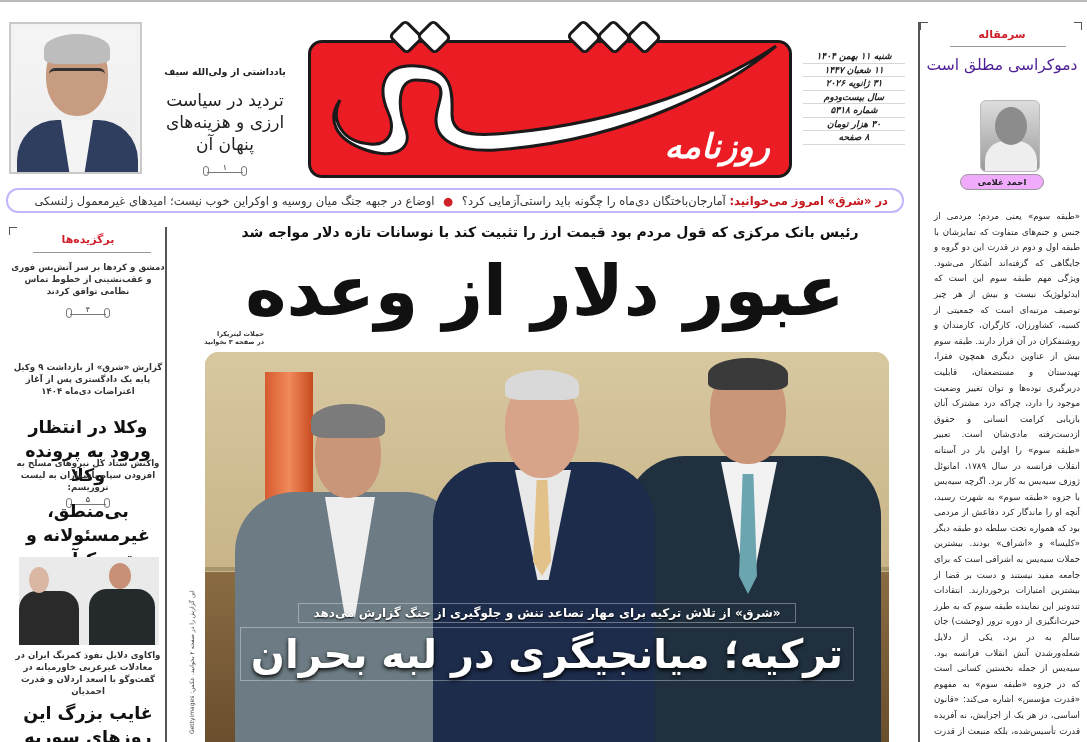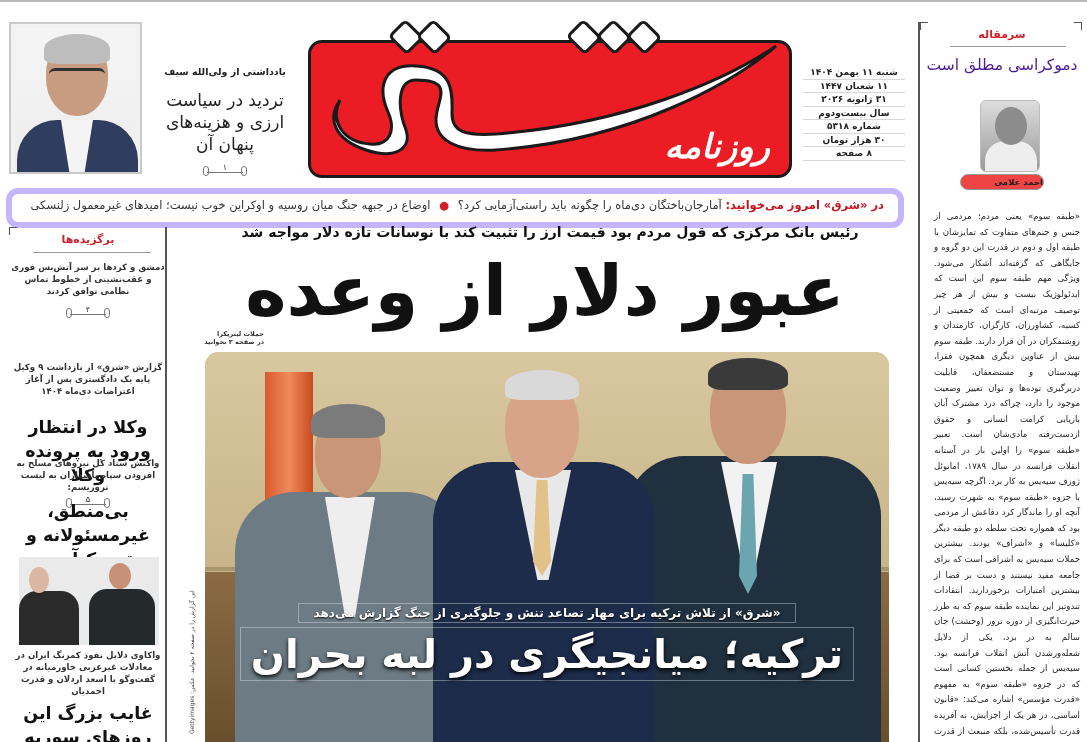--- a/index.html
+++ b/index.html
@@ -24,37 +24,37 @@
   .page-ref::before, .page-ref::after { content: ""; position: absolute; bottom: -4px; width: 4px; height: 8px; border: 1px solid #777; border-radius: 3px; }
   .page-ref::before { left: -4px; } .page-ref::after { right: -4px; }
 
   
   .logo { position: absolute; left: 306px; top: 20px; width: 488px; height: 158px; direction: ltr; }
   .logo .red { position:absolute; left: 2px; top: 20px; width: 484px; height: 138px; background: #ec1c24; border: 3px solid #1a1a1a; border-radius: 14px; }
   .logo svg { position:absolute; left:0; top:0; }
   .logo-sub { position:absolute; right: 24px; bottom: 12px; font-family: "DejaVu Serif", serif; font-style: italic; font-size: 34px; color: #fff; font-weight: bold; }
 
   
-  .issue { position: absolute; left: 803px; top: 66px; width: 102px; text-align: center; }
+  .issue { position: absolute; left: 803px; top: 50px; width: 102px; text-align: center; font-style: italic; }
   .issue-line { font-size: 9px; font-weight: bold; color: #222; height: 13.5px; line-height: 13.5px; border-bottom: 1px solid #d7d7d7; }
 
   
   .ed-col { position: absolute; left: 918px; top: 22px; width: 164px; height: 720px; border-left: 2px solid #555; }
   .ed-corner { position:absolute; top: 0; width: 8px; height: 8px; border-top:1px solid #555; }
   .ed-label { position:absolute; left: 0; top: 6px; width: 164px; text-align:center; font-size: 11px; color: #d0202a; font-weight: bold; letter-spacing: 2px; }
   .ed-rule { position:absolute; left: 30px; top: 24px; width: 116px; border-top: 1px solid #999; }
   .ed-title { position:absolute; left: 0; top: 34px; width: 164px; text-align:center; font-size: 15.5px; color: #4c1d95; }
   .ed-photo { position:absolute; left: 60px; top: 78px; width: 60px; height: 72px; border: 1px solid #bbb; border-radius: 6px; background: linear-gradient(#ddd, #9a9a9a); overflow:hidden; }
   .ed-photo .h { position:absolute; left:14px; top:6px; width:32px; height:38px; border-radius:50%; background:#8c8c8c; }
   .ed-photo .b { position:absolute; left:4px; top:40px; width:52px; height:40px; border-radius: 20px 20px 0 0; background:#eeeeee; }
-  .ed-name { position:absolute; left: 40px; top: 152px; width: 84px; height: 16px; background: #ef4444; border: 1px solid #999; border-radius: 8px; font-size: 8.5px; font-weight:bold; line-height: 14px; color:#222; }
+  .ed-name { position:absolute; left: 40px; top: 152px; width: 84px; height: 16px; background: #f0abfc; border: 1px solid #999; border-radius: 8px; text-align:center; font-size: 8.5px; font-weight:bold; line-height: 14px; color:#222; }
   .ed-body { position:absolute; left: 14px; top: 187px; width: 146px; font-size: 8.6px; line-height: 15.6px; color:#222; text-align: justify; text-align-last: right; }
 
   
-  .strip { position: absolute; left: 6px; top: 188px; width: 898px; height: 40px; border: 6px solid #c4b5fd; border-radius: 12px; overflow: hidden; white-space: nowrap; padding: 0 14px; line-height: 22px; font-size: 11.5px; color: #333; text-align: right; }
+  .strip { position: absolute; left: 6px; top: 188px; width: 898px; height: 25px; border: 2px solid #c4b5fd; border-radius: 12px; overflow: hidden; white-space: nowrap; padding: 0 14px; line-height: 22px; font-size: 11.5px; color: #333; text-align: right; }
   .strip-label { color: #c4161c; font-weight: bold; }
   .strip-dot { color: #d0202a; margin: 0 5px; }
 
   
   .hl-col { position: absolute; left: 9px; top: 227px; width: 158px; height: 515px; border-right: 2px solid #555; }
   .hl-col .lcorner { position:absolute; top:0; left:0; width:8px; height:8px; border-left:1px solid #555; border-top:1px solid #555; }
   .hl-label { position:absolute; left:0; top: 6px; width: 158px; text-align:center; font-size: 11px; color: #d0202a; font-weight: bold; letter-spacing: 2px; }
   .hl-rule { position:absolute; left: 24px; top: 25px; width: 118px; border-top: 1px solid #999; }
   .hl-item { position:absolute; left: 0; width: 158px; text-align: center; }
   .hl-kicker { font-size: 8.6px; font-weight: bold; color: #333; line-height: 12px; }

